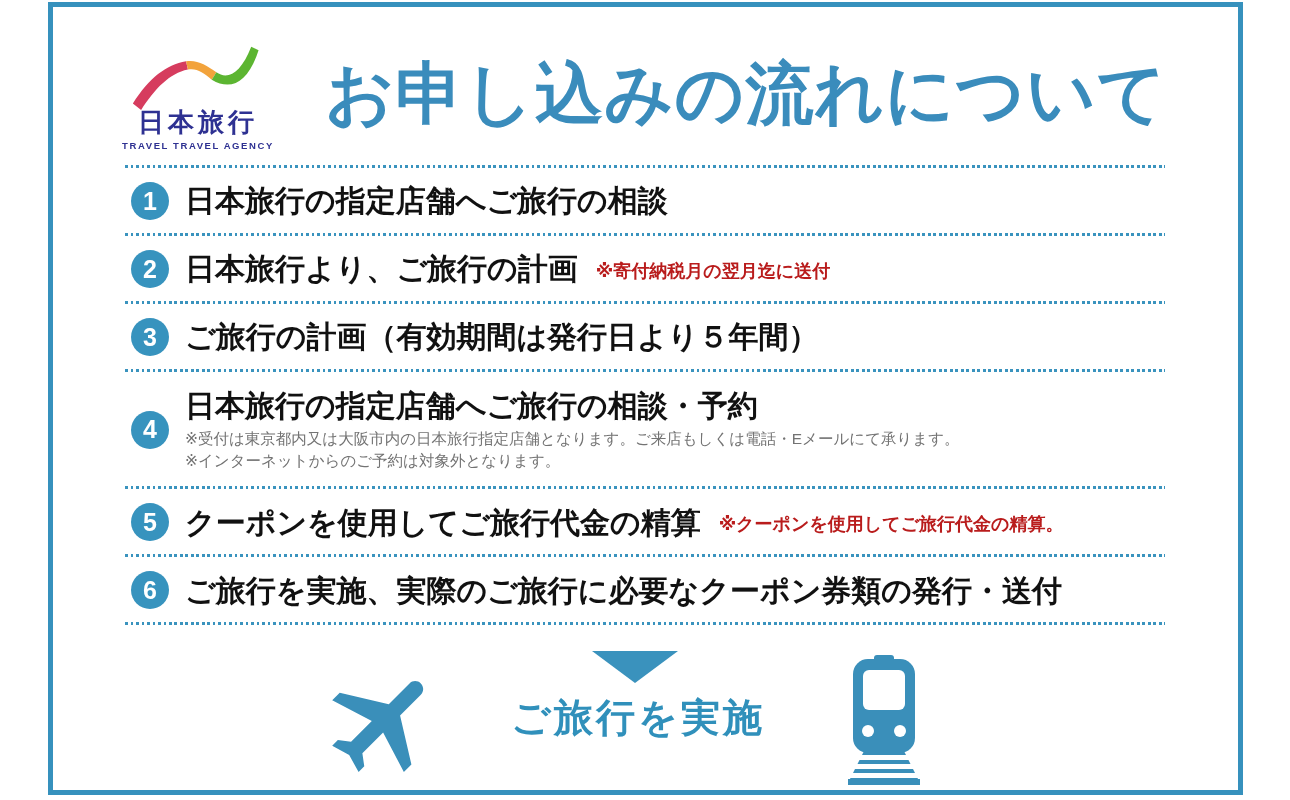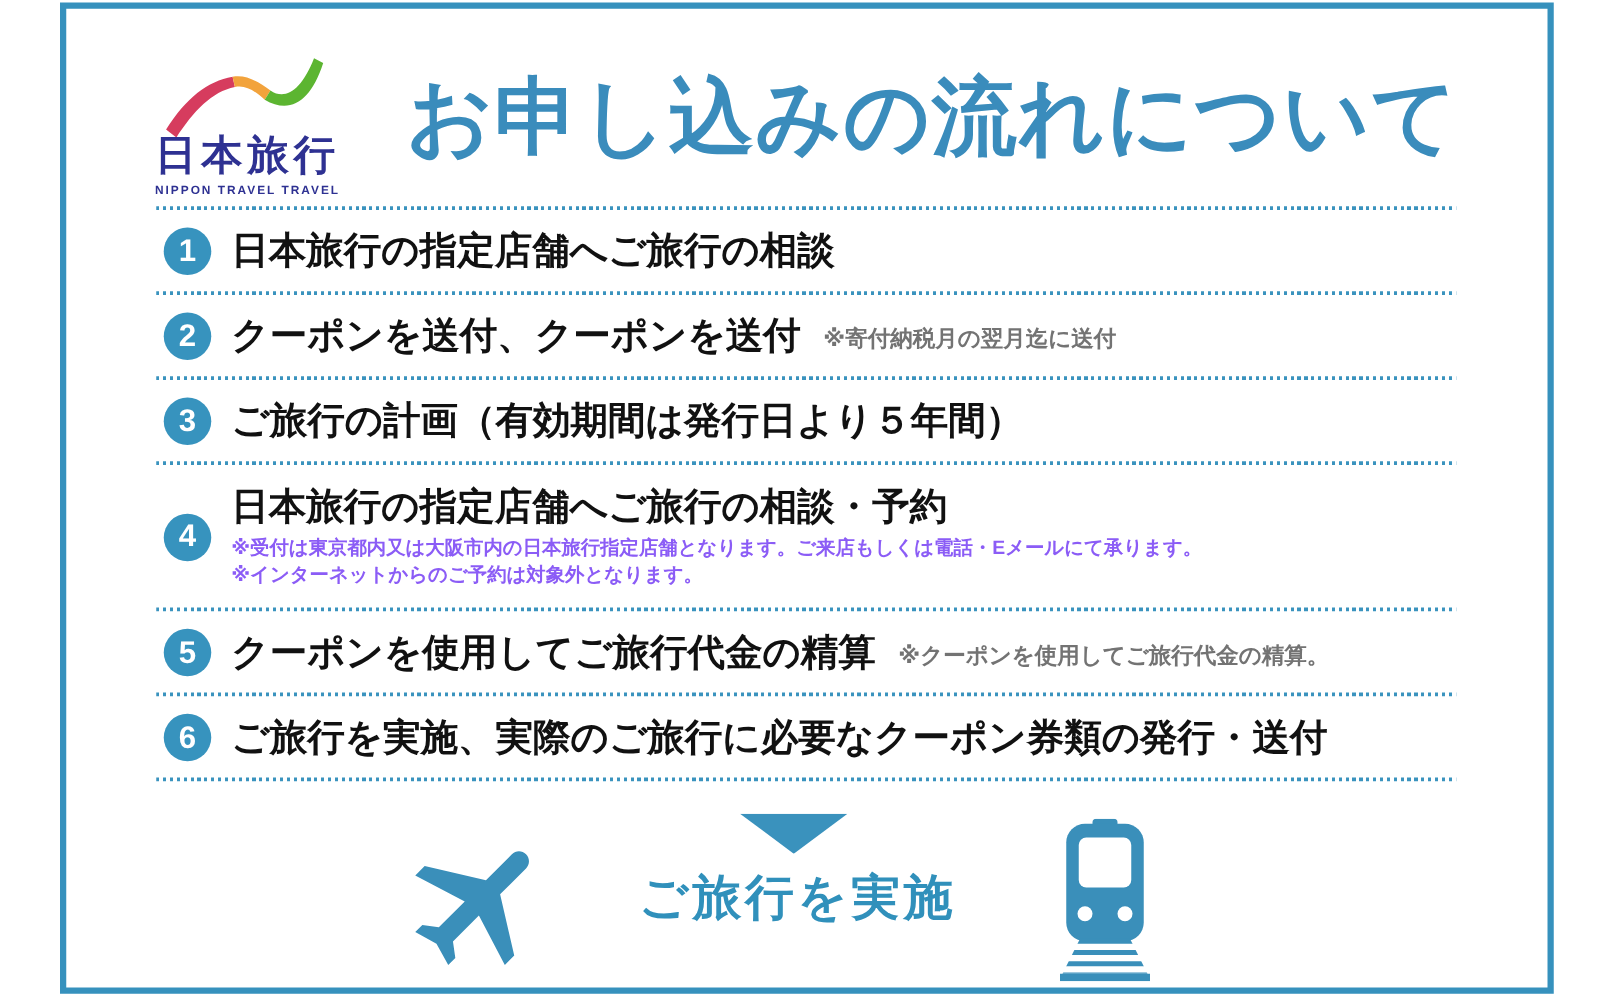--- a/index.html
+++ b/index.html
@@ -11,22 +11,22 @@
   .frame{
     position:absolute;left:48px;top:2px;width:1195px;height:793px;
     border:5px solid #3691bd;background:#fff;box-sizing:border-box;
   }
   
   .logo{
     position:absolute;left:60px;top:36px;width:170px;text-align:center;
   }
   .logo-ribbon{display:block;margin:0 auto;}
   .logo-title{
-    color:#2e3192;font-size:33px;font-weight:800;letter-spacing:4px;
-    line-height:1;margin-top:-12px;font-family:Liberation Serif, serif;
+    color:#2e3192;font-size:26px;font-weight:800;letter-spacing:4px;
+    line-height:1;margin-top:-12px;
   }
   .logo-sub{
     color:#2e3192;font-size:9.5px;font-weight:700;letter-spacing:1.6px;
     margin-top:5px;white-space:nowrap;
   }
   .page-title{
     position:absolute;left:272px;top:42px;margin:0;
     color:#3a8cbc;font-size:68px;font-weight:800;letter-spacing:1px;
     white-space:nowrap;
   }
@@ -41,25 +41,25 @@
   .step-num{
     flex:0 0 38px;width:38px;height:38px;border-radius:50%;
     background:#3793be;color:#fff;font-size:25px;font-weight:700;
     display:flex;align-items:center;justify-content:center;
     margin-right:16px;line-height:1;
   }
   .step-title{
     color:#111;font-size:30px;font-weight:800;white-space:nowrap;line-height:1.25;
   }
   .step-note-inline{
-    color:#737373;font-size:18px;font-weight:600;margin-left:18px;
+    color:#b91c1c;font-size:18px;font-weight:600;margin-left:18px;
     align-self:flex-end;padding-bottom:5px;white-space:nowrap;
   }
   .step-col{display:flex;flex-direction:column;}
-  .step-notes{color:#8b5cf6;font-size:15.5px;font-weight:700;line-height:1.45;margin-top:3px;}
+  .step-notes{color:#737373;font-size:15.5px;font-weight:400;line-height:1.45;margin-top:3px;}
   .step-notes div{white-space:nowrap;}
   .step.tall{padding:15px 0 14px 6px;}
   
   .footer{position:absolute;left:0;top:640px;width:100%;height:150px;}
   .plane-wrap{position:absolute;left:268px;top:12px;width:128px;height:128px;}
   .plane-wrap svg{transform:rotate(45deg);}
   .arrow-down{position:absolute;left:539px;top:4px;}
   .footer-label{
     position:absolute;left:400px;top:44px;width:370px;text-align:center;
     color:#3090bb;font-size:39px;font-weight:800;letter-spacing:3px;white-space:nowrap;
@@ -71,37 +71,37 @@
 
 <div class="frame">
 
   <div class="logo">
     <svg class="logo-ribbon" width="150" height="78" viewBox="0 0 150 85" aria-hidden="true">
       <path d="M4,66 C22,38 40,24 62,20 L64,29 C44,33 28,50 13,73 Z" fill="#d63c5e"></path>
       <path d="M62,20 C74,18 84,24 95,32 L90,40 C81,32 73,27 64,29 Z" fill="#f2a33c"></path>
       <path d="M95,32 C108,41 122,32 133,4 L141,8 C130,42 112,53 90,40 Z" fill="#5cb531"></path>
     </svg>
     <div class="logo-title">日本旅行</div>
-    <div class="logo-sub">NIPPON TRAVEL TRAVEL</div>
+    <div class="logo-sub">TRAVEL TRAVEL AGENCY</div>
   </div>
 
   <h1 class="page-title">お申し込みの流れについて</h1>
 
   <div class="steps">
     <div class="divider"></div>
 
     <div class="step">
       <div class="step-num">1</div>
       <div class="step-title">日本旅行の指定店舗へご旅行の相談</div>
     </div>
     <div class="divider"></div>
 
     <div class="step">
       <div class="step-num">2</div>
-      <div class="step-title">クーポンを送付、クーポンを送付</div>
+      <div class="step-title">日本旅行より、ご旅行の計画</div>
       <div class="step-note-inline">※寄付納税月の翌月迄に送付</div>
     </div>
     <div class="divider"></div>
 
     <div class="step">
       <div class="step-num">3</div>
       <div class="step-title">ご旅行の計画（有効期間は発行日より５年間）</div>
     </div>
     <div class="divider"></div>
 

